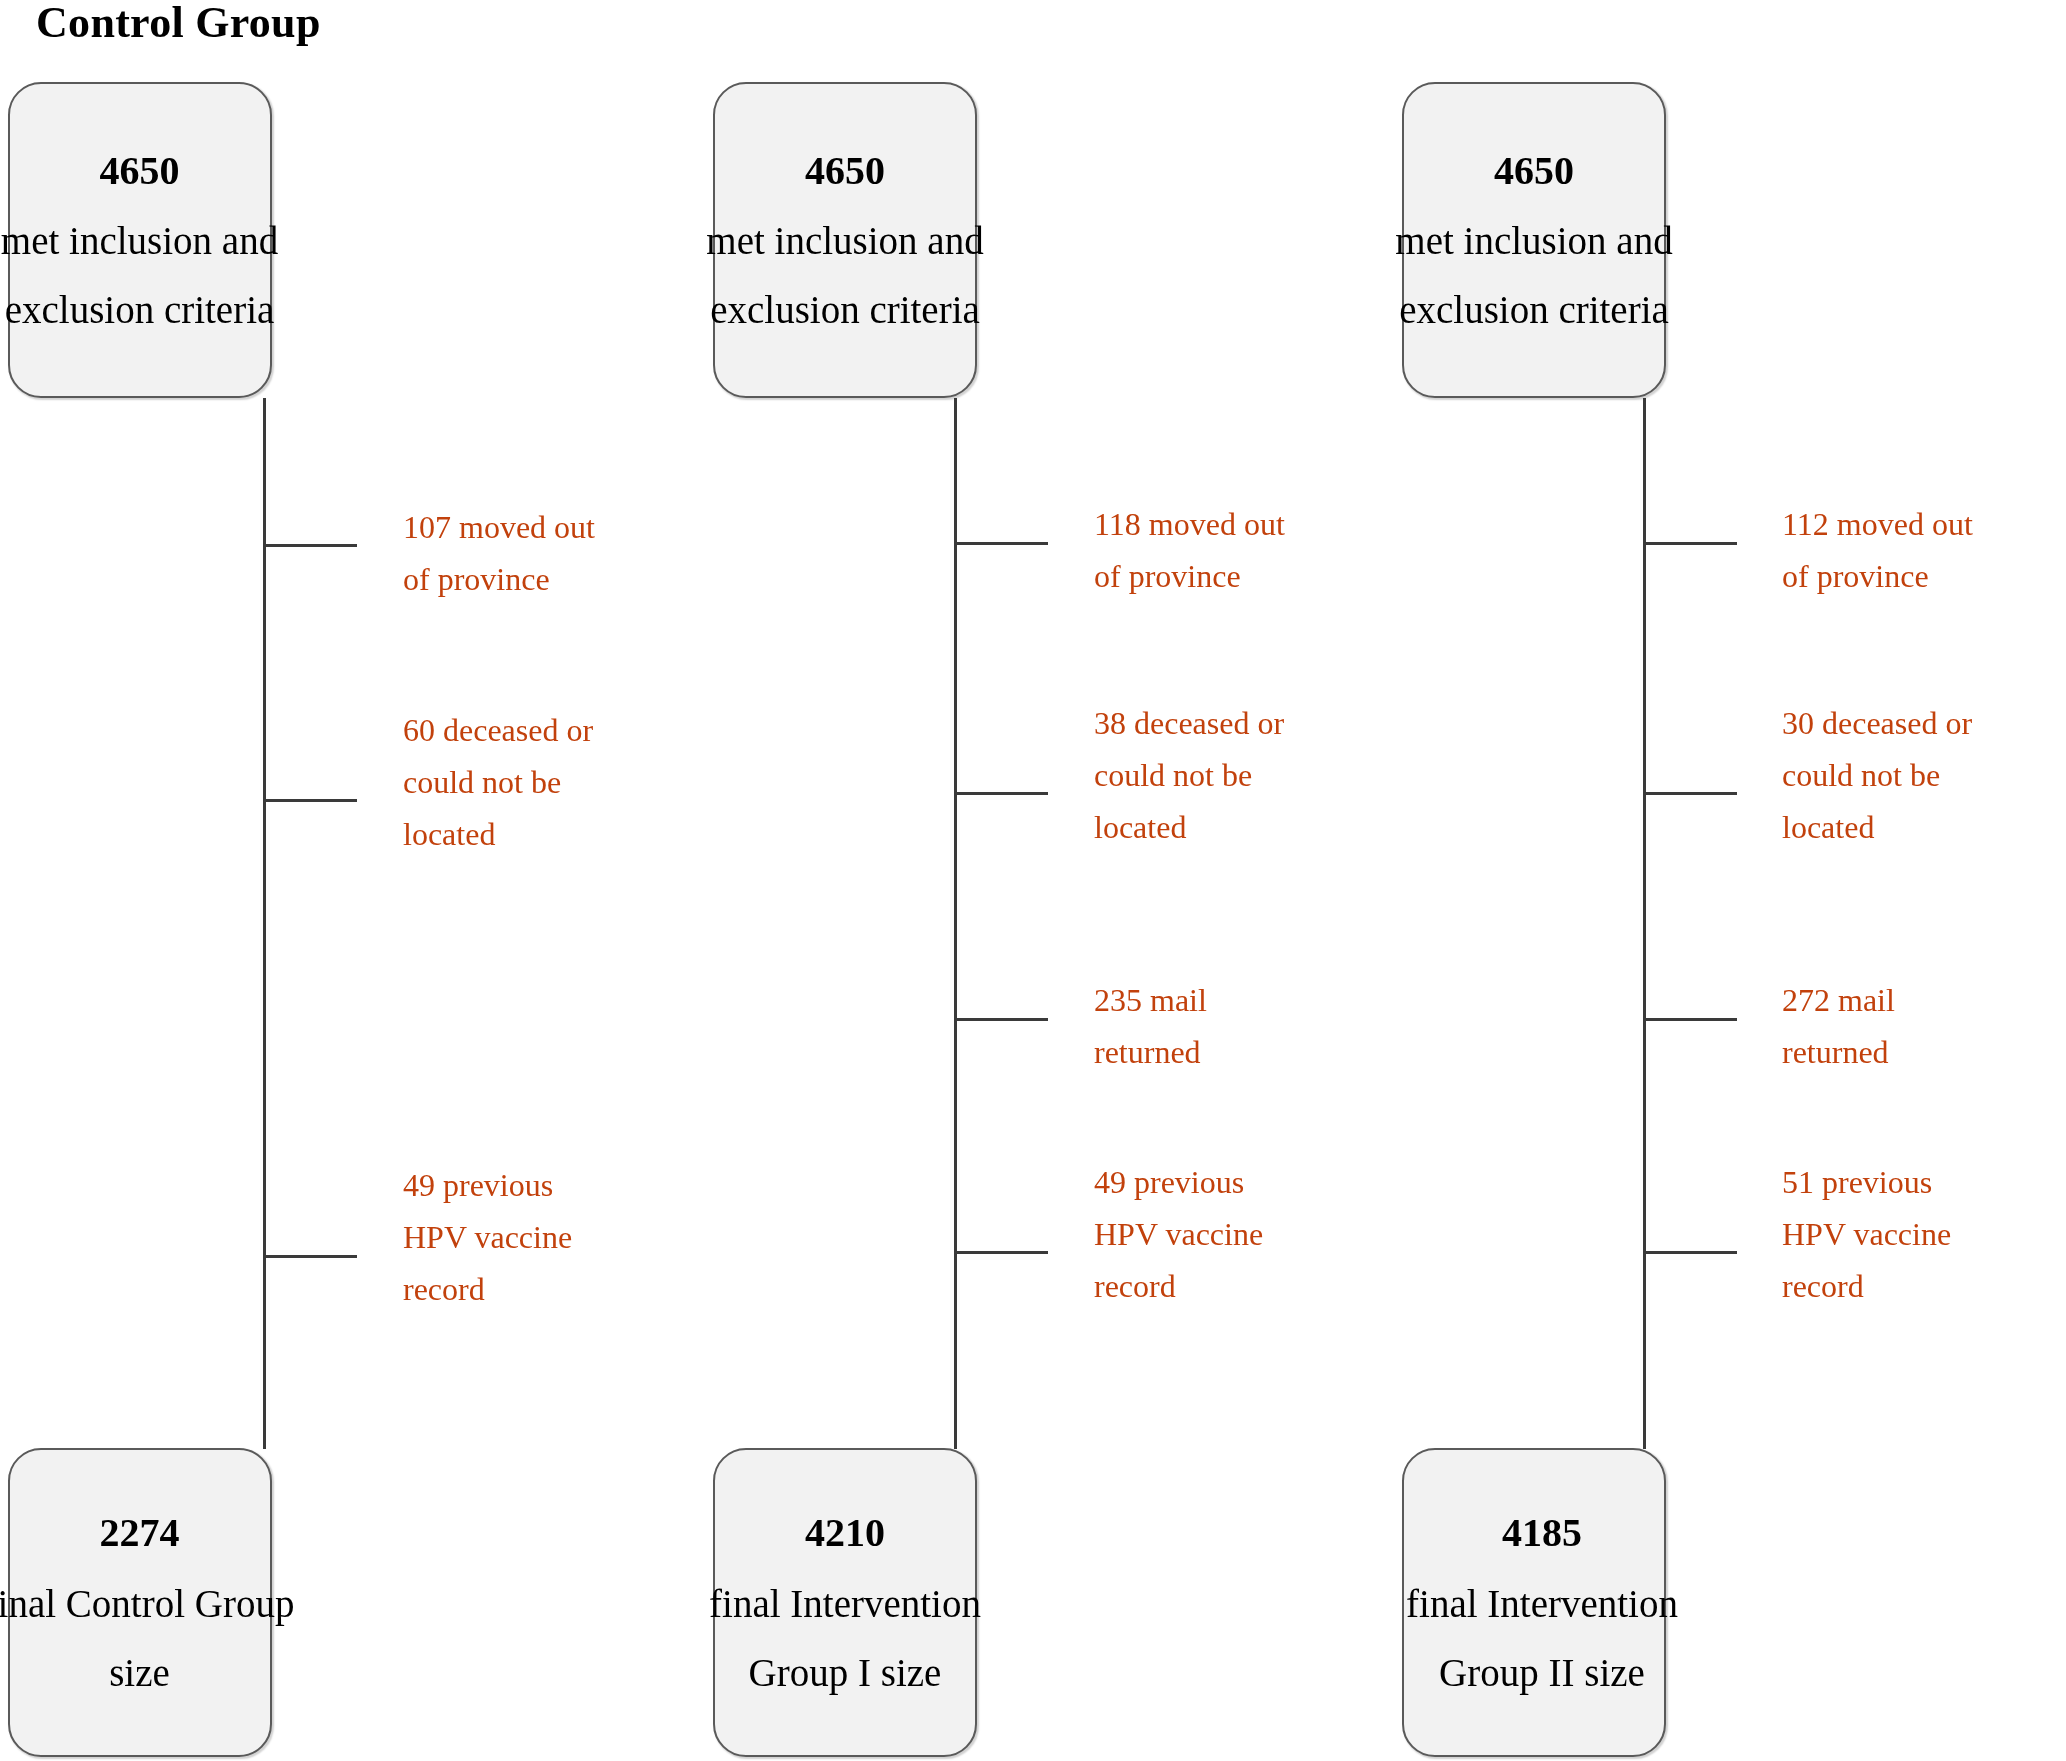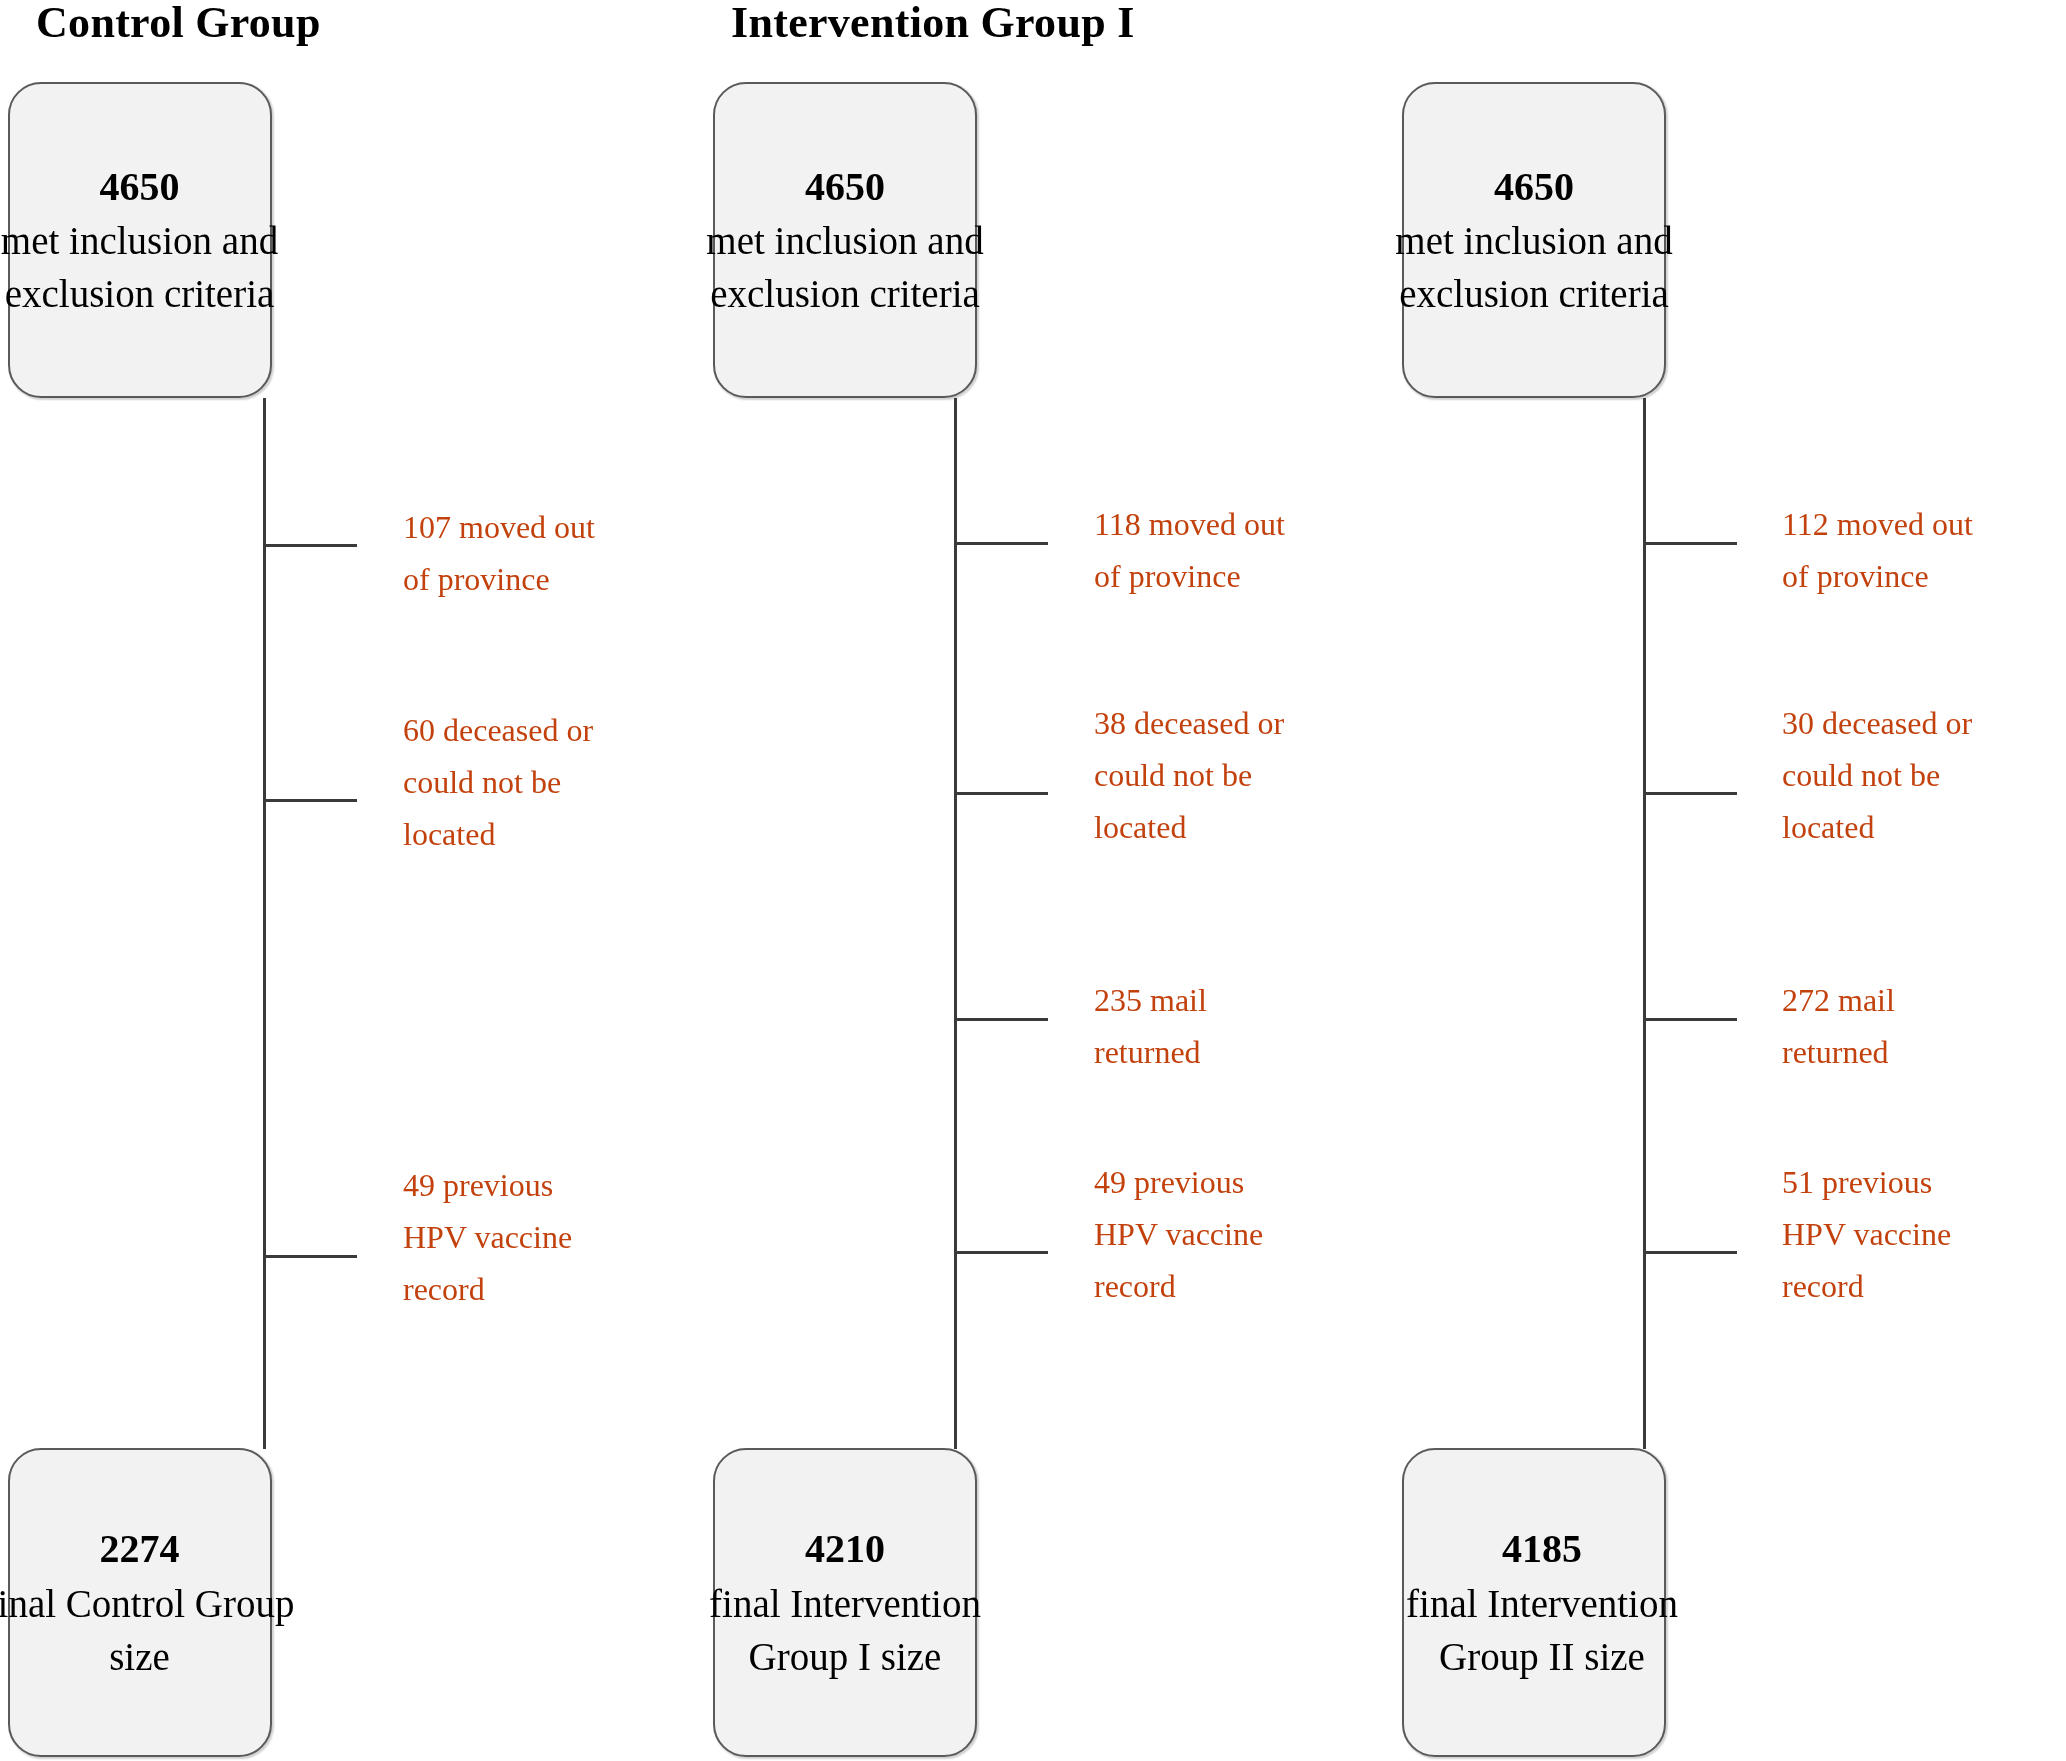--- a/index.html
+++ b/index.html
@@ -40,20 +40,21 @@
     box-sizing: border-box;
     background: #f2f2f2;
     border: 2.3px solid #5a5a5a;
     border-radius: 33px;
     display: flex;
     flex-direction: column;
     align-items: center;
     justify-content: center;
     text-align: right;
     box-shadow: 1.7px 1.7px 1.7px rgba(0,0,0,0.18);
+    gap: 16px;
   }
   .node-count {
     font-weight: bold;
     font-size: 40px;
     line-height: 53px;
     margin-bottom: 1.2px;
   }
   .node-line {
     font-size: 39px;
     line-height: 53px;
@@ -117,21 +118,20 @@
     <span>HPV vaccine</span>
     <span>record</span>
   </div>
 
   <div class="node-box" style="left:7.5px; top:1448px; width:264px; height:309px;">
     <div class="node-count">2274</div>
     <div class="node-line">final Control Group</div>
     <div class="node-line">size</div>
   </div>
 
-  <div class="col-header" style="left:731px; top:-1.2px;">Intervention Group I</div>
 
   <div class="node-box" style="left:713px; top:82px; width:264px; height:316px;">
     <div class="node-count">4650</div>
     <div class="node-line">met inclusion and</div>
     <div class="node-line">exclusion criteria</div>
   </div>
 
   <div class="vline" style="left:954px; top:398px; height:1051px;"></div>
 
   <div class="tick" style="left:954px; top:542px; width:94px;"></div>

